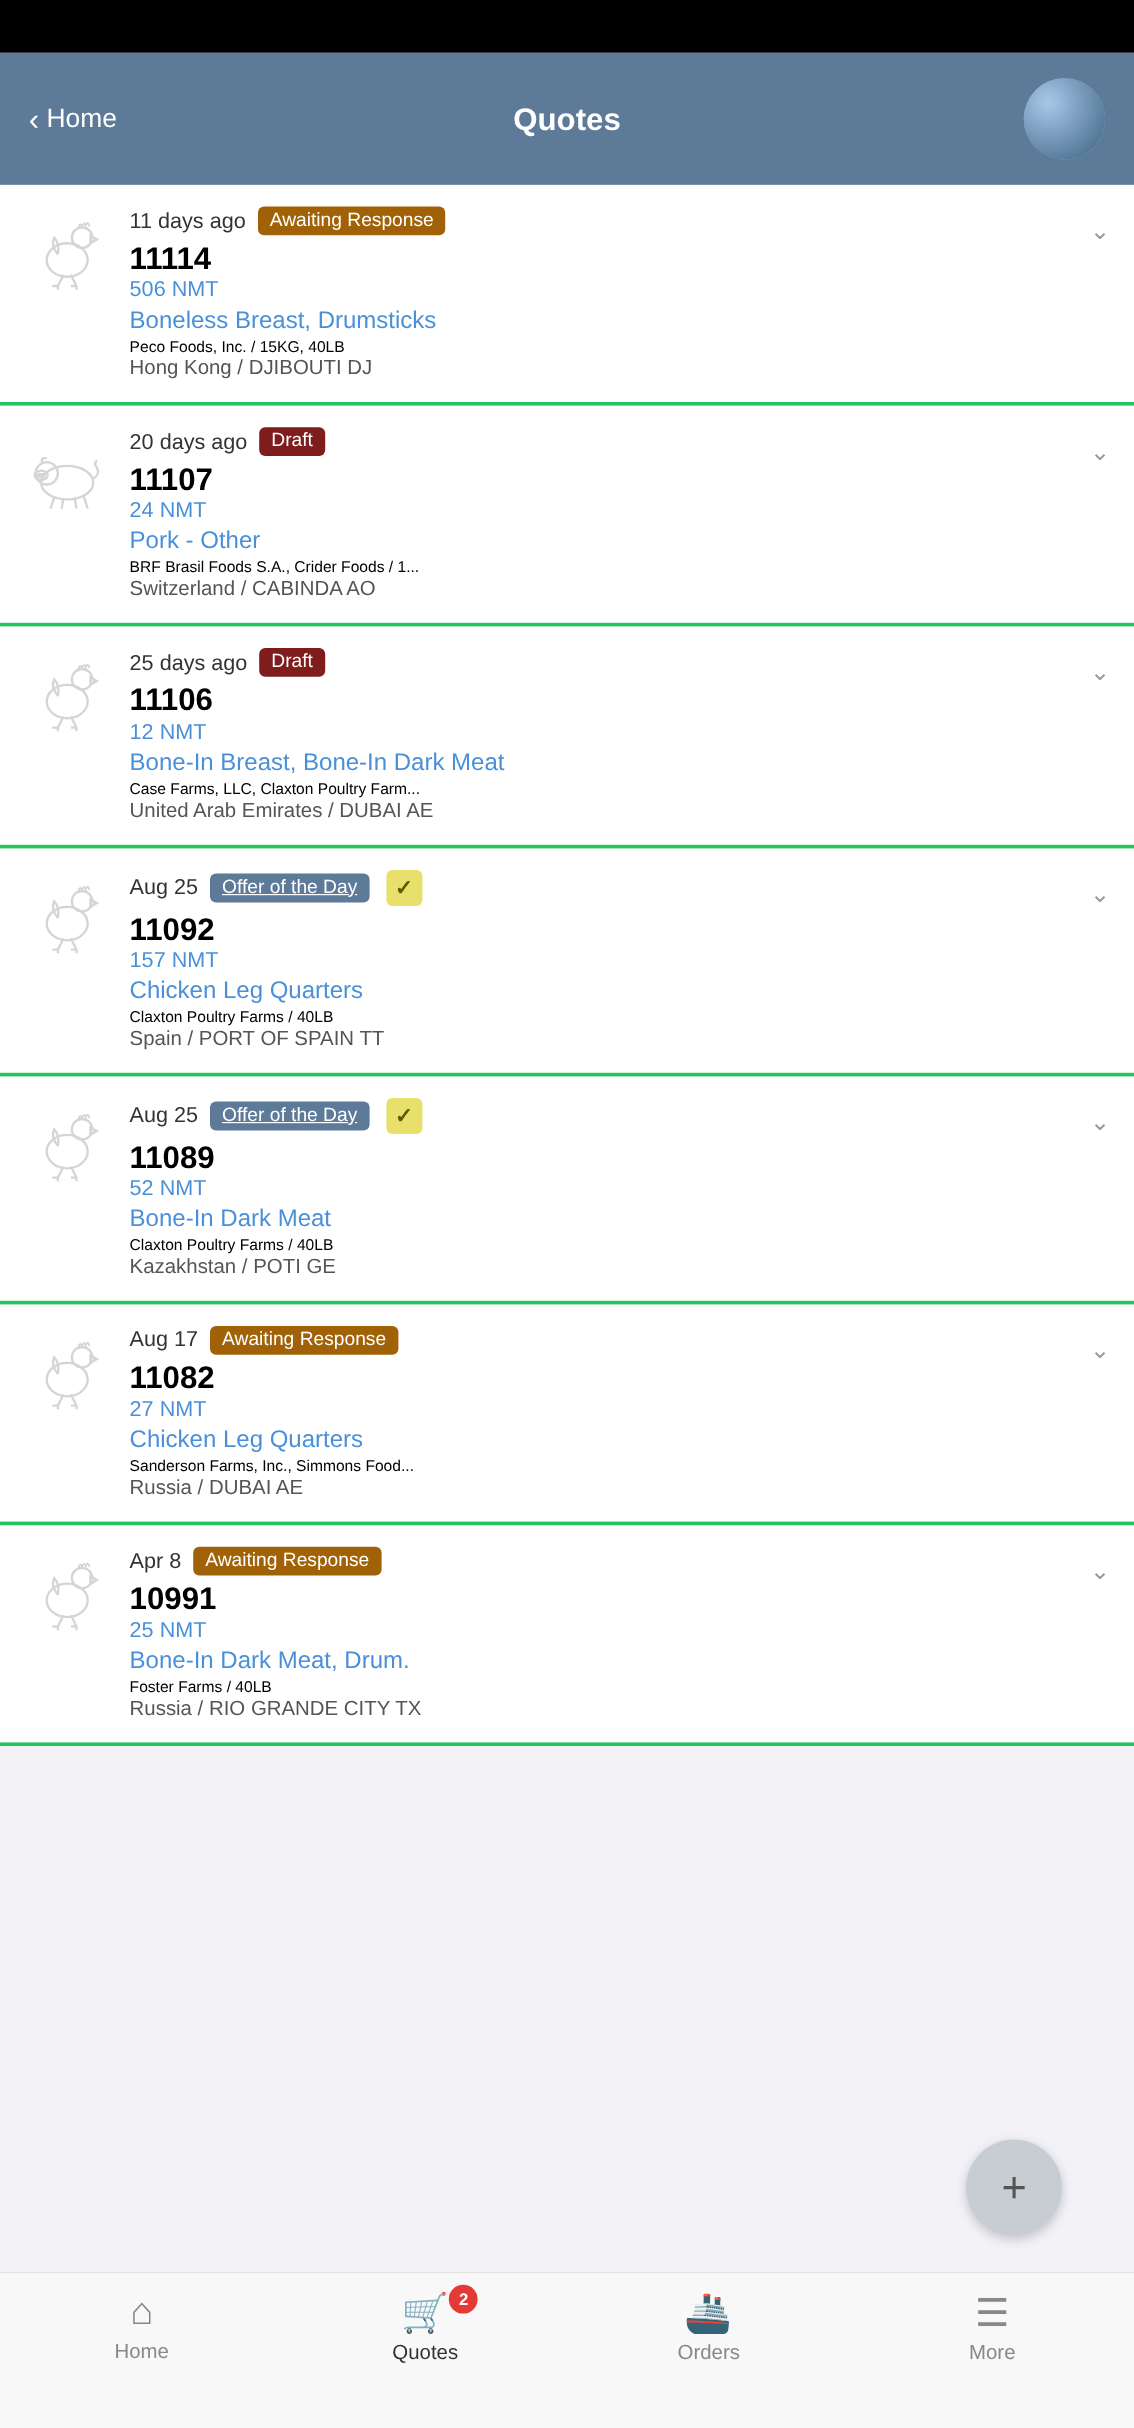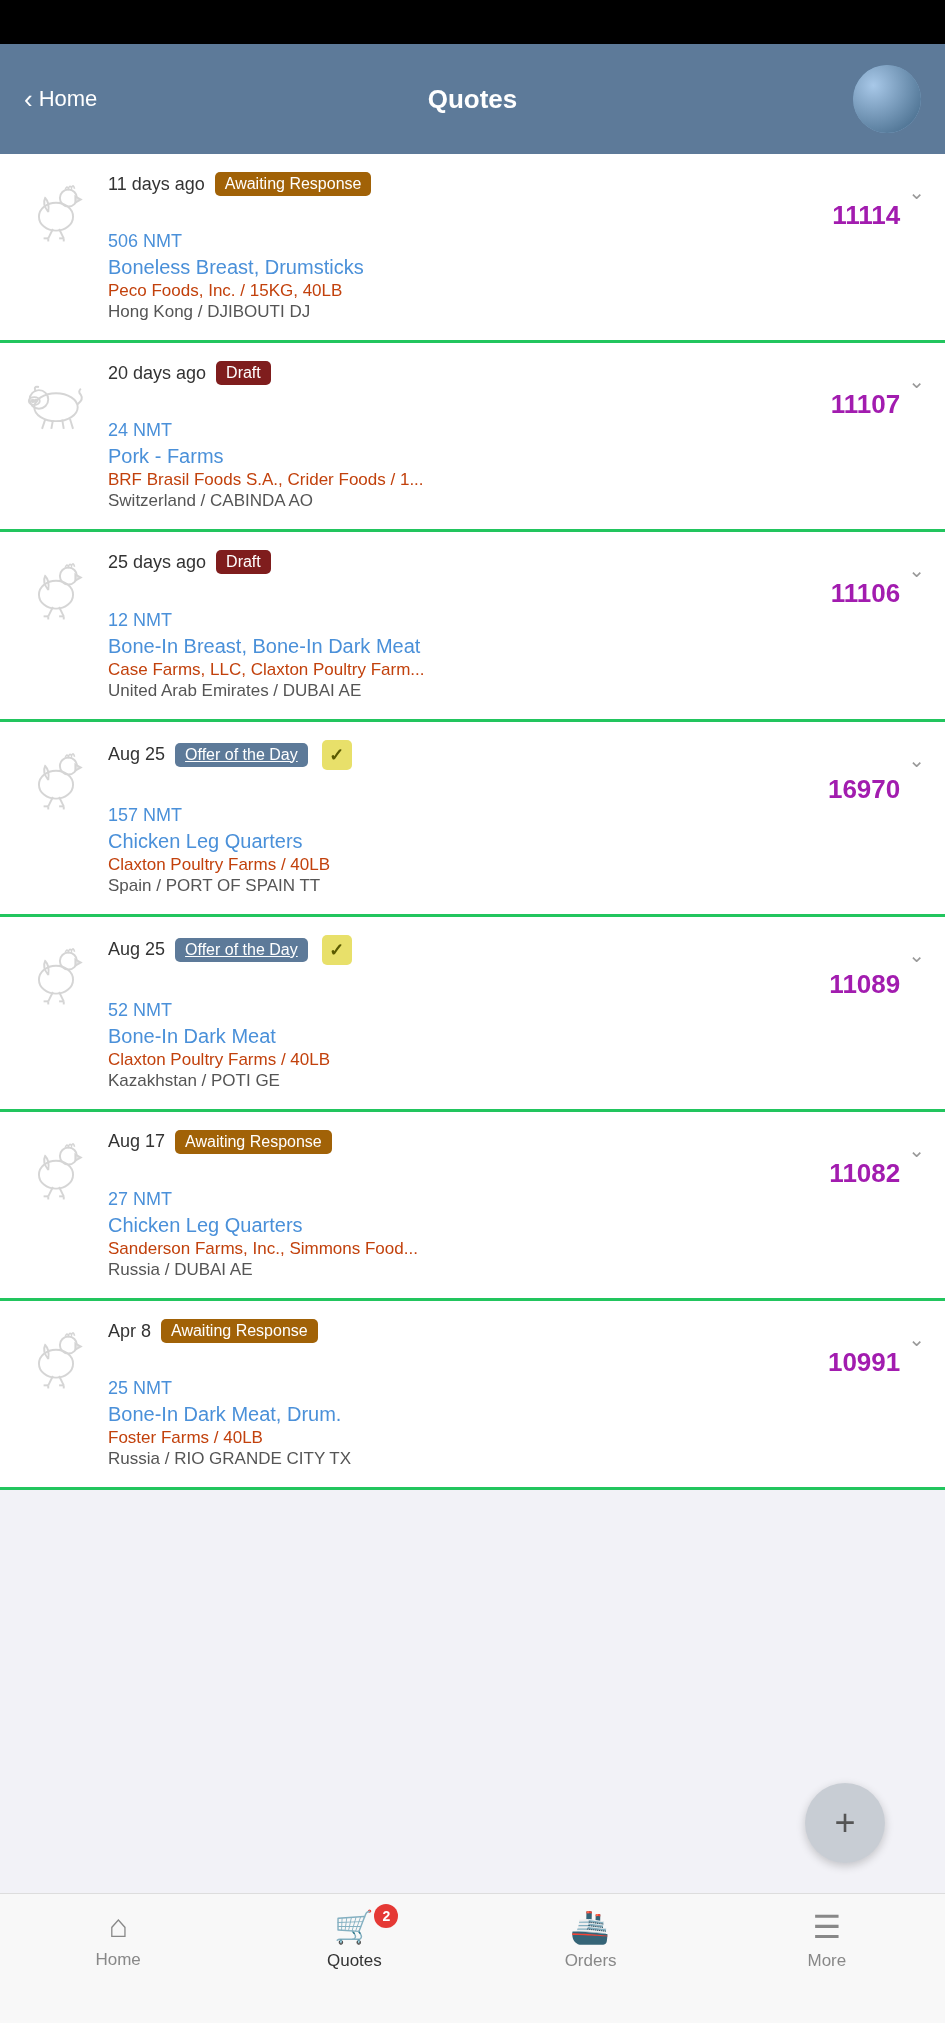--- a/index.html
+++ b/index.html
@@ -140,43 +140,42 @@
       margin-left: 4px;
     }
     .offer-check::after {
       content: '✓';
       color: #5a5a00;
       font-size: 18px;
       font-weight: 700;
     }
 
     .quote-number {
-      color: #a21caf;
+      color: #000000;
       font-size: 26px;
       font-weight: 600;
       line-height: 1.2;
-      text-align: right;
     }
 
     .quote-nmt {
       color: #4a90d9;
       font-size: 18px;
       margin-bottom: 4px;
     }
 
     .quote-product {
       color: #4a90d9;
       font-size: 20px;
       font-weight: 500;
       margin-bottom: 2px;
     }
 
     .quote-supplier {
-      color: #c2410c;
-      font-size: 17px;
+      color: #000000;
+      font-size: 13px;
       margin-bottom: 1px;
       white-space: nowrap;
       overflow: hidden;
       text-overflow: ellipsis;
     }
 
     .quote-destination {
       color: #555;
       font-size: 17px;
     }
@@ -348,21 +347,21 @@
     </g>
   </svg>
         </div>
         <div class="quote-content">
           <div class="quote-meta">
             <span class="quote-date">20 days ago</span>
             <span class="status-badge status-draft">Draft</span>
           </div>
           <div class="quote-number">11107</div>
           <div class="quote-nmt">24 NMT</div>
-          <div class="quote-product">Pork - Farms</div>
+          <div class="quote-product">Pork - Other</div>
           <div class="quote-supplier">BRF Brasil Foods S.A., Crider Foods / 1...</div>
           <div class="quote-destination">Switzerland / CABINDA AO</div>
         </div>
         <div class="quote-chevron">⌄</div>
       </div>
       <div class="quote-item">
         <div class="quote-icon">
           <svg viewBox="0 0 80 80" fill="none" xmlns="http://www.w3.org/2000/svg">
     <g stroke="#888" stroke-width="2.5" fill="none">
 
@@ -421,21 +420,21 @@
       <line x1="50" y1="74" x2="50" y2="78"></line>
     </g>
   </svg>
         </div>
         <div class="quote-content">
           <div class="quote-meta">
             <span class="quote-date">Aug 25</span>
             <span class="status-badge status-offer">Offer of the Day</span>
             <span class="offer-check"></span>
           </div>
-          <div class="quote-number">16970</div>
+          <div class="quote-number">11092</div>
           <div class="quote-nmt">157 NMT</div>
           <div class="quote-product">Chicken Leg Quarters</div>
           <div class="quote-supplier">Claxton Poultry Farms / 40LB</div>
           <div class="quote-destination">Spain / PORT OF SPAIN TT</div>
         </div>
         <div class="quote-chevron">⌄</div>
       </div>
       <div class="quote-item">
         <div class="quote-icon">
           <svg viewBox="0 0 80 80" fill="none" xmlns="http://www.w3.org/2000/svg">

